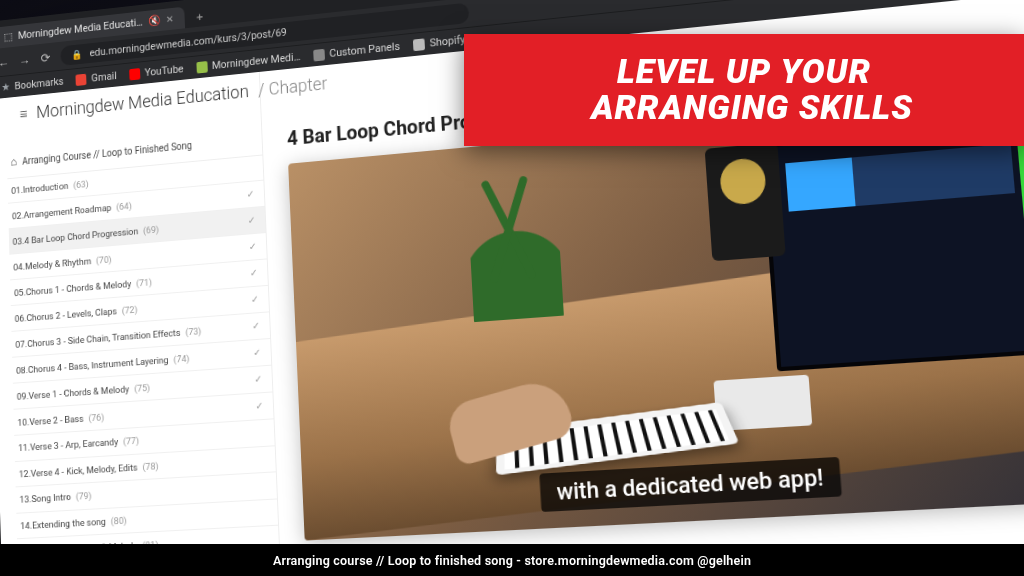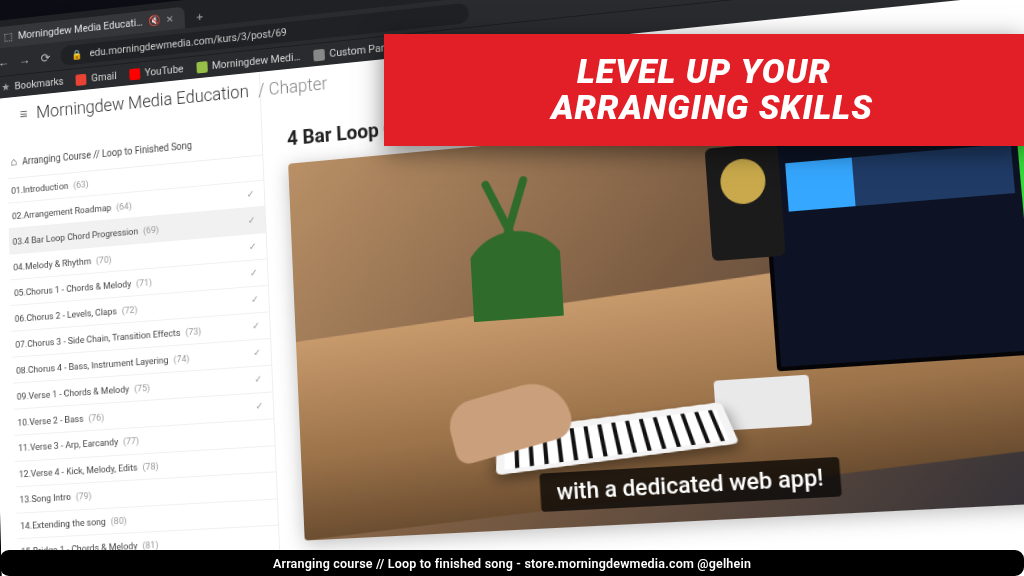--- a/index.html
+++ b/index.html
@@ -58,25 +58,25 @@
   .plant { position:absolute; left:24%; top:4%; width:90px; height:160px; background:radial-gradient(circle at 50% 80%,#2f6b2a 0 40%,transparent 41%); }
   .plant::before,.plant::after{content:"";position:absolute;left:40%;top:10%;width:8px;height:110px;background:#2f6b2a;border-radius:5px;}
   .plant::before{transform:rotate(-24deg);} .plant::after{transform:rotate(20deg);}
   .speaker{position:absolute;left:55%;top:6%;width:70px;height:110px;background:#1b1b1b;border-radius:6px;}
   .speaker::after{content:"";position:absolute;left:18%;top:12%;width:62%;height:40%;border-radius:50%;background:#c9a94b;}
   .box{position:absolute;left:54%;bottom:22%;width:90px;height:48px;background:#e9e9e9;border-radius:4px;}
   .hand{position:absolute;left:20%;bottom:20%;width:120px;height:60px;background:#caa07c;border-radius:40px 60px 30px 20px;transform:rotate(-12deg);}
   .caption{position:absolute;left:50%;bottom:16px;transform:translateX(-50%);background:rgba(0,0,0,.72);color:#fff;font-size:22px;font-weight:500;padding:6px 16px;border-radius:4px;white-space:nowrap;}
 
   
-  .banner { position:absolute; right:0; top:34px; width:640px; height:112px; background:#e21f26; display:flex; flex-direction:column; align-items:center; justify-content:center; color:#fff; font-weight:900; font-style:italic; letter-spacing:1px; font-family:"Arial Black",Impact,sans-serif; text-transform:uppercase; box-shadow:0 6px 24px rgba(0,0,0,.5); }
+  .banner { position:absolute; right:0; top:34px; width:560px; height:112px; background:#e21f26; display:flex; flex-direction:column; align-items:center; justify-content:center; color:#fff; font-weight:900; font-style:italic; letter-spacing:1px; font-family:"Arial Black",Impact,sans-serif; text-transform:uppercase; box-shadow:0 6px 24px rgba(0,0,0,.5); }
   .banner .l1{font-size:34px;line-height:1.05;}
   .banner .l2{font-size:34px;line-height:1.05;margin-left:16px;}
 
-  .footer { position:absolute; left:0; right:0; bottom:0; height:26px; background:#000; color:#fff; font-size:12.5px; font-weight:600; display:flex; align-items:center; justify-content:center; letter-spacing:.2px;border-radius:9px; }
+  .footer { position:absolute; left:0; right:0; bottom:0; height:32px; background:#000; color:#fff; font-size:12.5px; font-weight:600; display:flex; align-items:center; justify-content:center; letter-spacing:.2px; }
 </style>
 </head>
 <body>
 
 <div class="scene">
 
   <div class="monitor">
 
     <div class="chrome">
       <div class="tabs">

